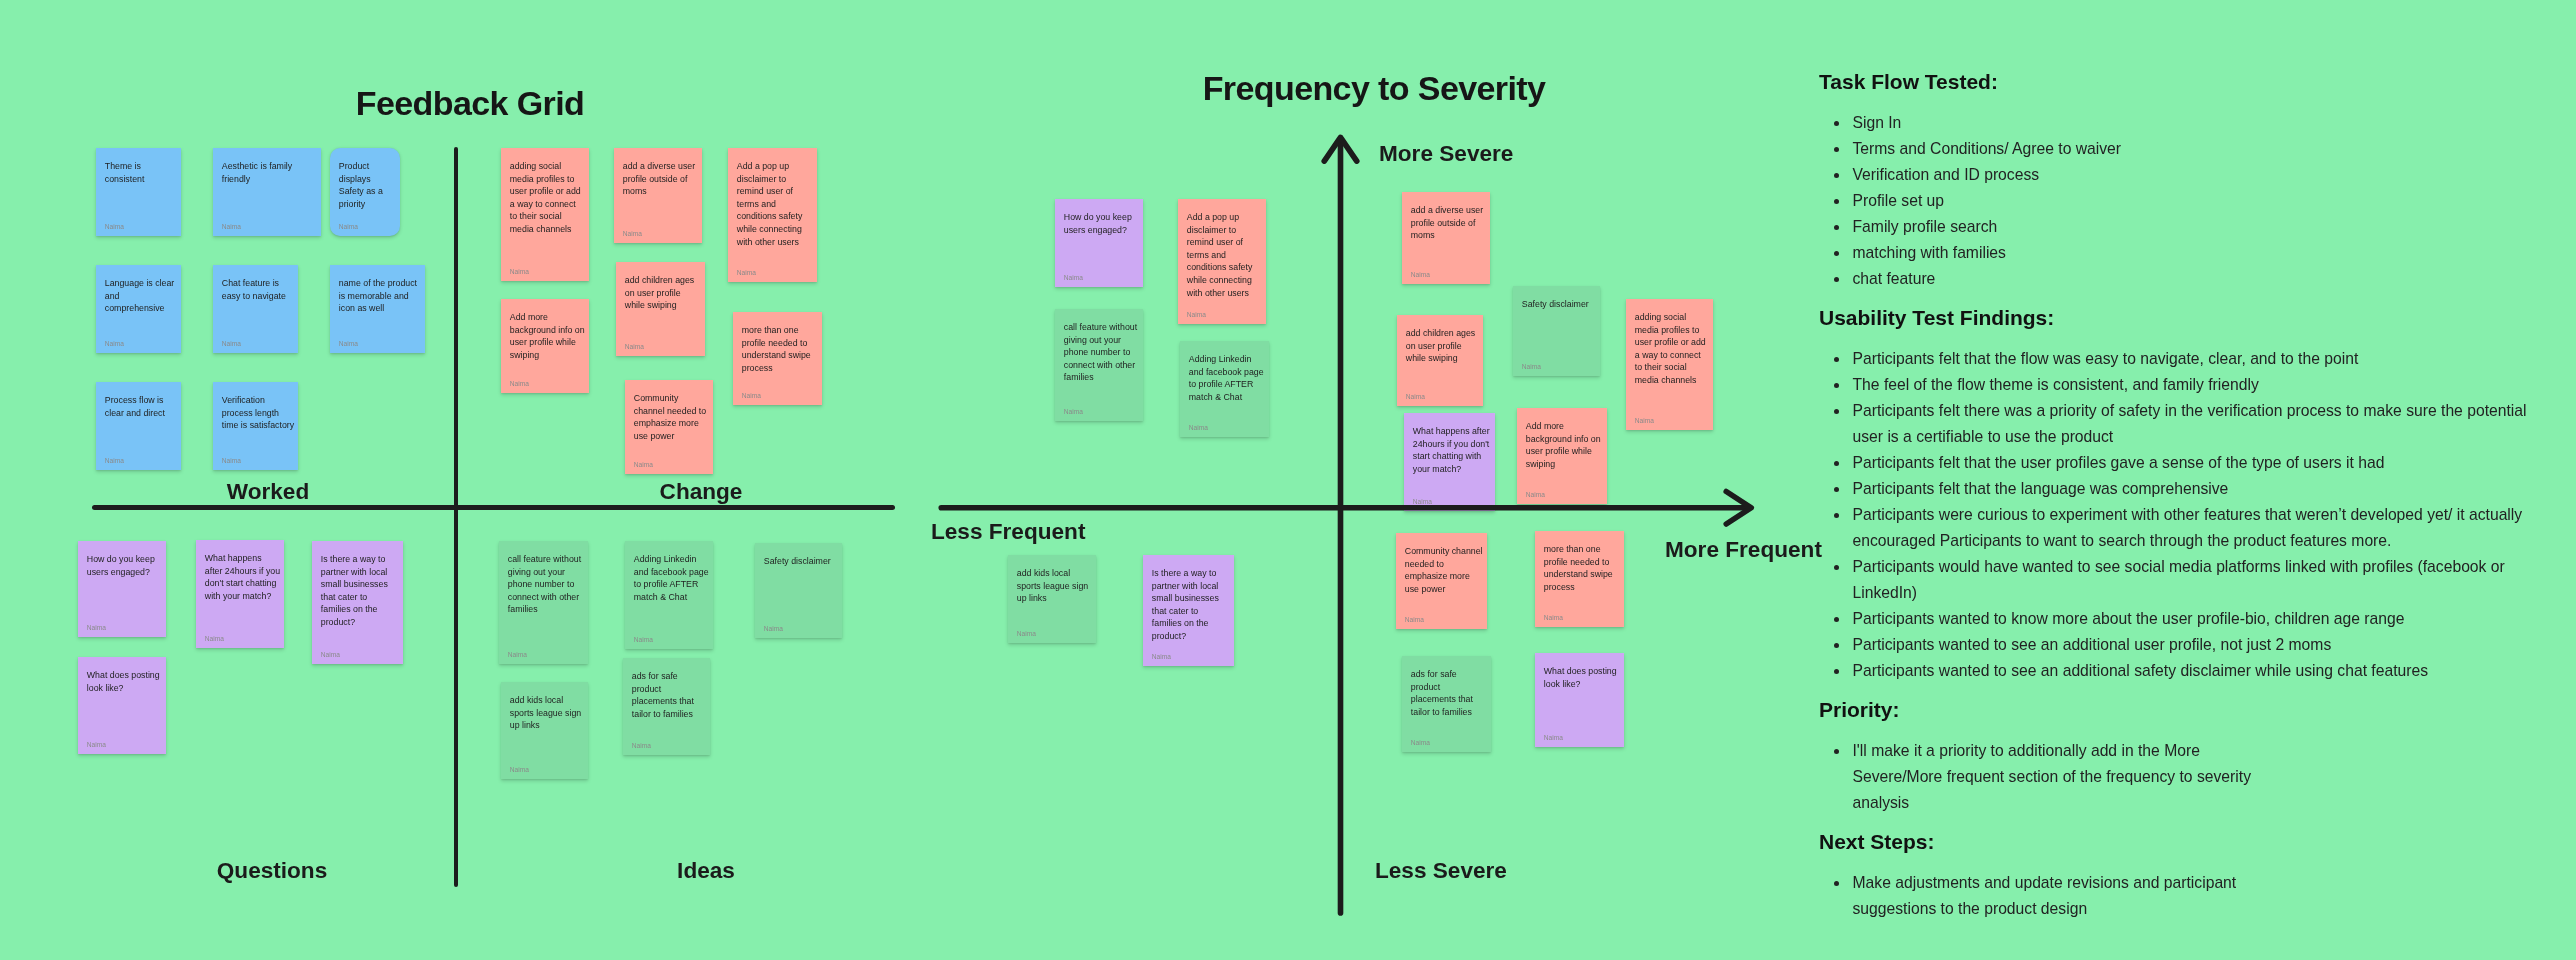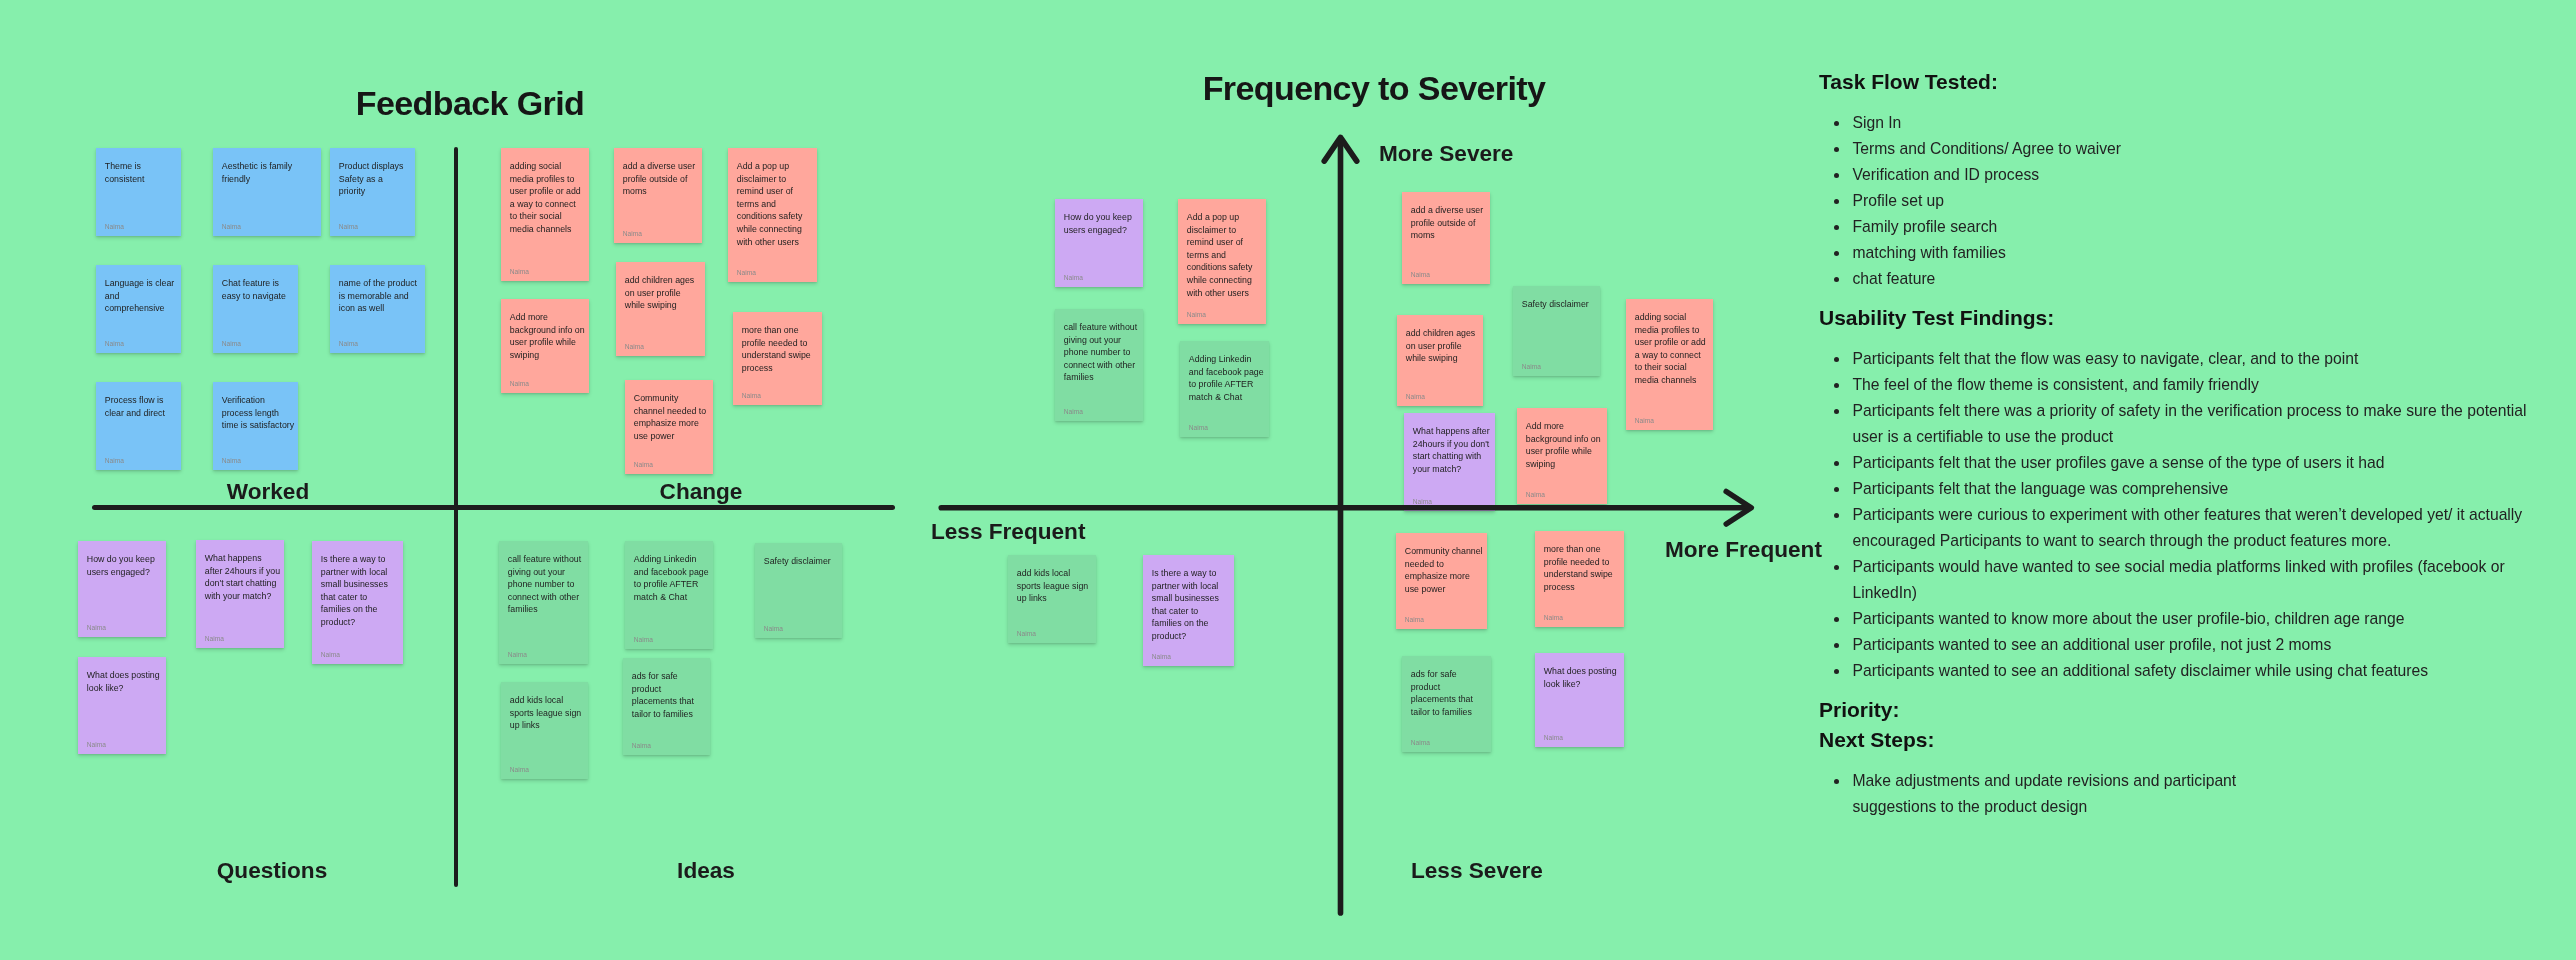--- a/index.html
+++ b/index.html
@@ -41,21 +41,21 @@
   <div class="quad-label" style="left:706px;top:858px;">Ideas</div>
   <div id="fg-stickies">
       <div class="sticky" style="left: 96px; top: 148px; width: 85px; height: 88px; background: rgb(121, 195, 247);">
         <div class="sticky-text">Theme is consistent</div>
         <div class="sticky-author">Naima</div>
       </div>
       <div class="sticky" style="left: 213px; top: 148px; width: 108px; height: 88px; background: rgb(121, 195, 247);">
         <div class="sticky-text">Aesthetic is family friendly</div>
         <div class="sticky-author">Naima</div>
       </div>
-      <div class="sticky" style="left: 330px; top: 148px; width: 85px; height: 88px; background: rgb(121, 195, 247);">
+      <div class="sticky" style="left: 330px; top: 148px; width: 70px; height: 88px; background: rgb(121, 195, 247); border-radius: 10px;">
         <div class="sticky-text">Product displays Safety as a priority</div>
         <div class="sticky-author">Naima</div>
       </div>
       <div class="sticky" style="left: 96px; top: 265px; width: 85px; height: 88px; background: rgb(121, 195, 247);">
         <div class="sticky-text">Language is clear and comprehensive</div>
         <div class="sticky-author">Naima</div>
       </div>
       <div class="sticky" style="left: 213px; top: 265px; width: 85px; height: 88px; background: rgb(121, 195, 247);">
         <div class="sticky-text">Chat feature is easy to navigate</div>
         <div class="sticky-author">Naima</div>
@@ -211,21 +211,21 @@
     <path d="M10 52 L36 14 L62 52"></path>
   </svg>
   <svg class="axis-svg" style="left:935px;top:484px;" width="830" height="50" viewBox="0 0 1320 80">
     <line x1="6" y1="38" x2="1296" y2="38"></line>
     <path d="M1262 12 L1302 38 L1262 64"></path>
   </svg>
 
   <div class="axis-label" style="left:1379px;top:141px;">More Severe</div>
   <div class="axis-label" style="left:931px;top:519px;">Less Frequent</div>
   <div class="axis-label" style="left:1665px;top:537px;">More Frequent</div>
-  <div class="axis-label" style="left:1375px;top:858px;margin-left:36px;">Less Severe</div>
+  <div class="axis-label" style="left:1375px;top:858px;">Less Severe</div>
 
   <div id="notes">
     <h3>Task Flow Tested:</h3>
     <ul>
         <li>Sign In</li>
         <li>Terms and Conditions/ Agree to waiver</li>
         <li>Verification and ID process</li>
         <li>Profile set up</li>
         <li>Family profile search</li>
         <li>matching with families</li>
@@ -238,20 +238,23 @@
         <li>Participants felt there was a priority of safety in the verification process to make sure the potential user is a certifiable to use the product</li>
         <li>Participants felt that the user profiles gave a sense of the type of users it had</li>
         <li>Participants felt that the language was comprehensive</li>
         <li>Participants were curious to experiment with other features that weren’t developed yet/ it actually encouraged Participants to want to search through the product features more.</li>
         <li>Participants would have wanted to see social media platforms linked with profiles (facebook or LinkedIn)</li>
         <li>Participants wanted to know more about the user profile-bio, children age range</li>
         <li>Participants wanted to see an additional user profile, not just 2 moms</li>
         <li>Participants wanted to see an additional safety disclaimer while using chat features</li>
       </ul>
     <h3>Priority:</h3>
+    <ul class="narrow">
+        <li>I'll make it a priority to additionally add in the More Severe/More frequent section of the frequency to severity analysis</li>
+      </ul>
     <h3>Next Steps:</h3>
     <ul class="narrow">
         <li>Make adjustments and update revisions and participant suggestions to the product design</li>
       </ul>
   </div>
 
 </div>
 
 
 </body></html>

